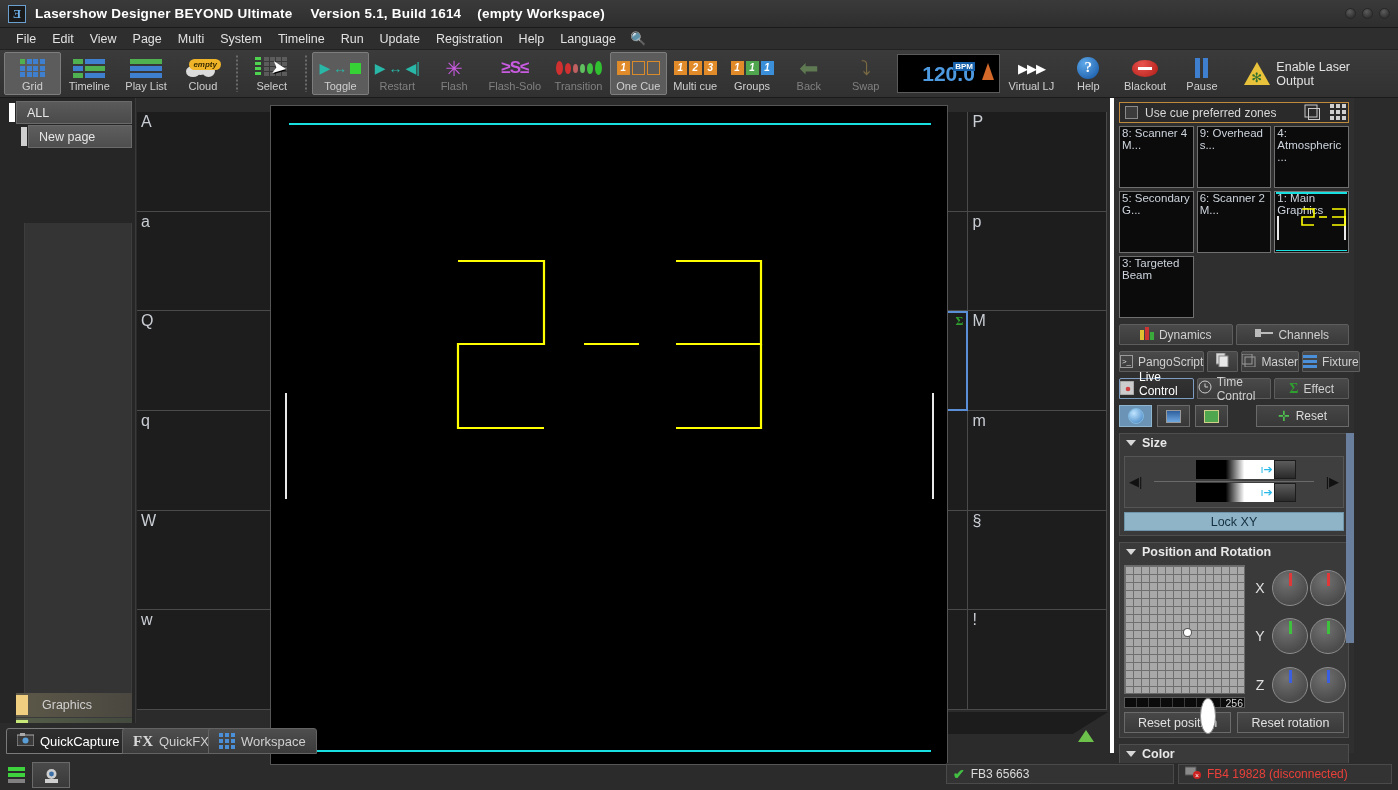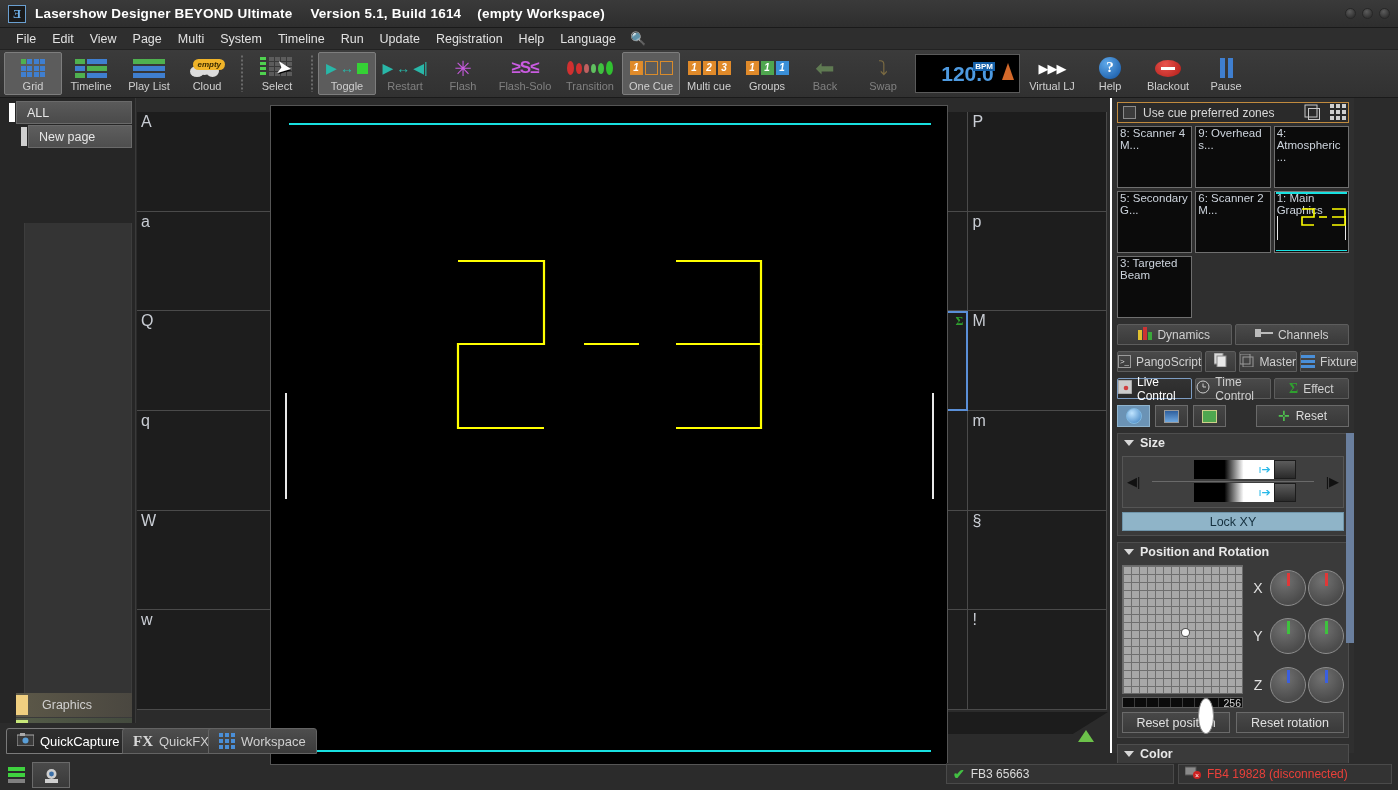--- a/index.html
+++ b/index.html
@@ -127,42 +127,42 @@
   .cuecell { position:absolute; border-right:1px solid #4a4a4a; border-bottom:1px solid #4a4a4a;
              background:#1d1d1d; color:#c9cdd4; font-size:16px; padding:1px 0 0 4px; overflow:hidden;}
   .cuecell.selected { border:2px solid #5a8fd8; }
   .sigma { position:absolute; right:3px; top:1px; color:#2fa02f; font-size:12px;
            font-family:"Liberation Serif", serif; font-weight:bold; }
   
   #preview { position:absolute; left:270px; top:105px; width:678px; height:660px;
              background:#000; border:1px solid #555; }
   
   #rightpanel { position:absolute; left:1110px; top:98px; width:244px; height:655px;
-                background:#2f2f2f; border-left:2px solid #ffffff; }
+                background:#2f2f2f; border-left:4px solid #ffffff; }
   #zonehdr { margin:4px 5px 3px 5px; height:21px; border:1px solid #c08a3e; background:#2a2a2a;
              display:flex; align-items:center; gap:7px; padding-left:5px; font-size:12px; color:#d8d8d8;}
   .chkbox { width:13px;height:13px;border:1px solid #8a8a8a;background:#3c3c3c;display:block; }
   #zonebtns { position:absolute; right:6px; top:4px; display:flex; gap:6px; }
   .zbtn { width:20px;height:20px;display:flex;align-items:center;justify-content:center; }
   .dotgrid { display:grid;grid-template-columns:repeat(3,4px);grid-template-rows:repeat(3,4px);gap:2px; }
   .dotgrid i { background:#cfcfcf;display:block; }
   #zonegrid { margin:1px 5px 0 5px; display:grid; grid-template-columns:repeat(3,1fr);
               grid-template-rows:repeat(3,62px); gap:3px; }
   .zonecell { background:#0b0b0b; border:1px solid #6f6f6f; position:relative; overflow:hidden;
               font-size:11.5px; color:#cdd4dd; padding:0 0 0 2px; }
   .zonecell.active { border-color:#7a7a7a; }
   .zonecell .cyanT { position:absolute;left:1px;right:1px;top:0;height:1.5px;background:#18e0e0; }
   .zonecell .cyanB { position:absolute;left:1px;right:1px;bottom:1px;height:1.5px;background:#18e0e0; }
   .zonecell .wl { position:absolute;top:24px;bottom:12px;width:1.5px;background:#e8e8e8; }
   
   .tabrow { display:flex; margin:6px 5px 0 5px; gap:3px; }
   .tab { flex:1; height:21px; display:flex; align-items:center; justify-content:center; gap:5px;
          background:linear-gradient(#4a4a4a,#3a3a3a); border:1px solid #5d5d5d; color:#cfcfcf;
          font-size:12px; border-radius:2px 2px 0 0; }
-  .tab.on { background:linear-gradient(#333,#2a2a2a); border-color:#7d9cc2; color:#fff; }
+  .tab.on { background:linear-gradient(#333,#2a2a2a); border-color:#7d9cc2; color:#fff;align-items:flex-end; }
   .tab.small { flex:0 0 auto; padding:0 8px; }
   .icoSq { width:13px;height:13px;border:1px solid #9a9a9a;display:inline-block; }
   .barsIco { display:flex;flex-direction:column;gap:2px; }
   .barsIco i { width:14px;height:3px;background:#4a8fd8;display:block; }
   .btnrow { display:flex; margin:6px 5px 0 5px; gap:5px; align-items:center; }
   .sqbtn { width:33px;height:22px;border:1px solid #6a6a6a;background:linear-gradient(#464646,#383838);
            display:flex;align-items:center;justify-content:center; }
   .globe { width:16px;height:16px;border-radius:50%;
            background:radial-gradient(circle at 35% 30%,#bfe4ff,#3b7fc0); border:1px solid #7fb8e0;}
   .bluesq { width:15px;height:13px;background:linear-gradient(#2e5f9e,#6fa8e0); border:1px solid #9a9a9a;}
@@ -486,20 +486,24 @@
   <div class="tbbtn">
     <div class="ico">
         <span class="pausebars">
           <i></i>
           <i></i>
         </span>
       </div>
     <span class="lbl">Pause</span>
   </div>
 
+  <div id="enablelaser">
+    <span class="warnTri"></span>
+    <span style="font-size:12.5px;color:#e2e2e2;">Enable Laser Output</span>
+  </div>
 </div>
 
 <div id="leftpanel">
   <div id="pagelistbg"></div>
   <div style="position:absolute;left:0;top:3px;width:136px;">
     <div class="pageitem">
       <span class="bar"></span>
       <span>ALL</span>
     </div>
     <div class="pageitem sub">

